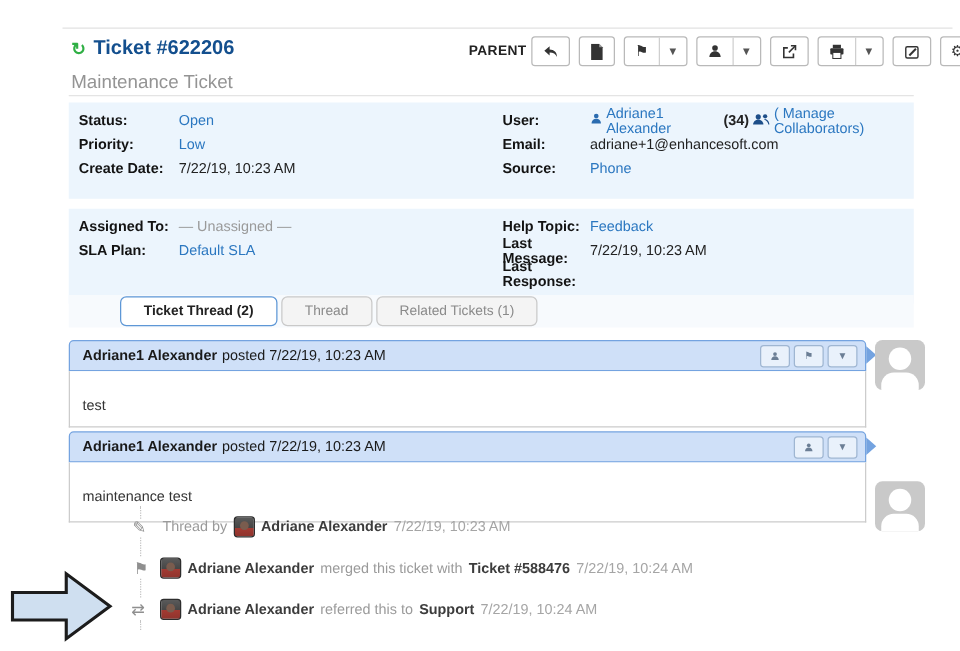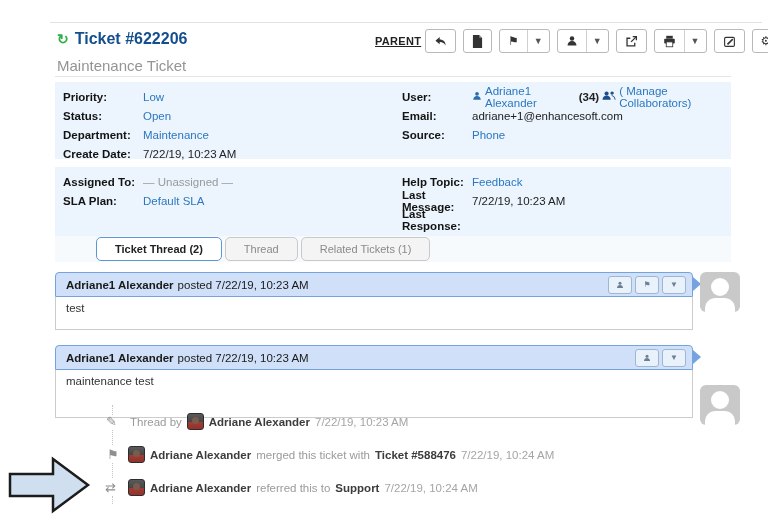--- a/index.html
+++ b/index.html
@@ -9,21 +9,21 @@
     -webkit-font-smoothing:antialiased;
   }
   .abs{position:absolute;}
   
   .top-line{left:50px;right:6px;top:22px;border-top:1px solid #e2e2e2;}
   
   .ticket-title{left:57px;top:30px;font-size:16px;font-weight:bold;color:#134f8e;display:flex;align-items:center;gap:6px;}
   .refresh{color:#2faf44;font-size:14px;font-weight:bold;}
   .subtitle{left:57px;top:57px;font-size:15px;color:#949494;}
   .subtitle-rule{left:55px;width:676px;top:76px;border-top:1px solid #e4e4e4;}
-  .parent-label{left:375px;top:35px;font-size:11px;font-weight:bold;color:#222;letter-spacing:.3px;text-decoration:underline;}
+  .parent-label{left:375px;top:35px;font-size:11px;font-weight:bold;color:#222;letter-spacing:.3px;}
   
   .toolbar{left:425px;top:29px;display:flex;gap:7px;align-items:center;}
   .tbtn{display:flex;align-items:center;height:22px;border:1px solid #b9b9b9;border-radius:3px;background:#fff;color:#333;}
   .tbtn .seg{padding:0 8px;display:flex;align-items:center;height:100%;}
   .tbtn .seg + .seg{border-left:1px solid #cfcfcf;padding:0 6px;}
   .tbtn svg{display:block;}
   .caret{font-size:9px;color:#555;line-height:1;}
   .uni{font-size:12px;line-height:1;color:#333;}
   
   .info-block{left:55px;width:676px;background:#ecf5fd;}
@@ -49,21 +49,21 @@
   
   .msg-head{left:55px;width:638px;height:25px;background:#cfe0f8;border:1px solid #74a3e0;border-radius:4px 4px 0 0;box-sizing:border-box;display:flex;align-items:center;padding:0 6px 0 10px;font-size:11.5px;color:#1a1a1a;}
   .msg-head .who{font-weight:bold;margin-right:4px;}
   .msg-head .spacer{flex:1;}
   .mini-btn{width:22px;height:16px;border:1px solid #9fb6d2;border-radius:3px;background:#e9f1fb;display:flex;align-items:center;justify-content:center;font-size:8px;color:#6b7e95;margin-left:3px;}
   .msg-point{width:0;height:0;border-top:7px solid transparent;border-bottom:7px solid transparent;border-left:8px solid #74a3e0;}
   .m1-head{top:272px;} .m1-point{left:693px;top:277px;}
   .m1-body{left:55px;top:297px;width:638px;height:33px;}
   .m2-head{top:345px;} .m2-point{left:693px;top:350px;}
   .m2-body{left:55px;top:370px;width:638px;height:48px;}
-  .msg-body{background:#fff;border:1px solid #cccccc;border-top:none;box-sizing:border-box;font-size:11.5px;color:#333;padding:5px 10px;}
+  .msg-body{background:#fff;border:1px solid #cccccc;border-top:none;box-sizing:border-box;font-size:11.5px;color:#333;padding:22px 10px;}
   
   .avatar{width:40px;height:40px;background:#c9c9c9;border-radius:6px;position:relative;overflow:hidden;}
   .avatar .head{position:absolute;left:11px;top:6px;width:18px;height:18px;border-radius:50%;background:#fff;}
   .avatar .torso{position:absolute;left:5px;top:26px;width:30px;height:20px;border-radius:10px 10px 0 0;background:#fff;}
   .av1{left:700px;top:272px;} .av2{left:700px;top:345px;}
   
   .ev-dots{border-left:1px dotted #c4c4c4;width:0;}
   .ev-icon{font-size:13px;color:#8f8f8f;line-height:1;}
   .ev-row{display:flex;align-items:center;gap:5px;font-size:11.5px;color:#9a9a9a;}
   .ev-row .name{font-weight:bold;color:#3c3c3c;}
@@ -156,30 +156,26 @@
 
   </div>
 </div>
 
 <div class="abs subtitle">Maintenance Ticket</div>
 <div class="abs subtitle-rule"></div>
 
 <div class="abs info-block block1">
   <div class="col col-l">
     <div class="irow">
+        <span class="lbl">Status:</span>
+        <a class="link">Open</a>
+      </div>
+    <div class="irow">
         <span class="lbl">Priority:</span>
         <a class="link">Low</a>
-      </div>
-    <div class="irow">
-        <span class="lbl">Status:</span>
-        <a class="link">Open</a>
-      </div>
-    <div class="irow">
-        <span class="lbl">Department:</span>
-        <a class="link">Maintenance</a>
       </div>
     <div class="irow">
         <span class="lbl">Create Date:</span>
         <span class="val">7/22/19, 10:23 AM</span>
       </div>
   </div>
   <div class="col col-r">
     <div class="irow">
       <span class="lbl">User:</span>
       <span class="usr-ico"><svg width="10" height="10" viewBox="0 0 16 16" fill="currentColor">

